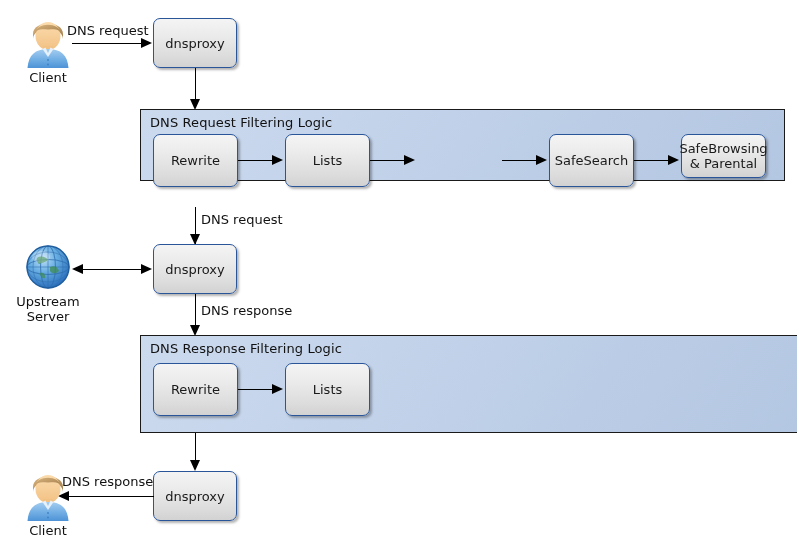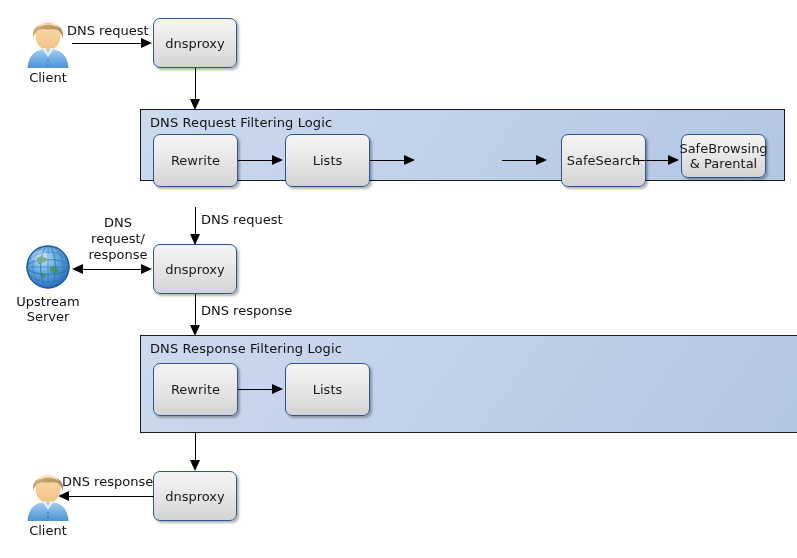--- a/index.html
+++ b/index.html
@@ -181,21 +181,21 @@
 
   <div class="node" style="left:285px; top:134px; width:85px; height:53px;">
     <span>Lists</span>
   </div>
   <div class="line-h" style="left:370px; top:160px; width:38px;"></div>
   <div class="arrow-r" style="left:404px; top:154.5px;"></div>
 
   <div class="line-h" style="left:502px; top:160px; width:38px;"></div>
   <div class="arrow-r" style="left:536px; top:154.5px;"></div>
 
-  <div class="node" style="left:549px; top:134px; width:85px; height:53px;margin-left:12px;">
+  <div class="node" style="left:549px; top:134px; width:85px; height:53px;">
     <span>SafeSearch</span>
   </div>
   <div class="line-h" style="left:634px; top:160px; width:38px;"></div>
   <div class="arrow-r" style="left:668px; top:154.5px;"></div>
 
   <div class="node" style="left:681px; top:134px; width:85px; height:44px;">
     <div>
       <span>SafeBrowsing</span>
       <span>&amp; Parental</span>
     </div>
@@ -230,25 +230,20 @@
       <circle cx="26" cy="26" r="21" fill="none" stroke="#1f5d9e" stroke-width="1.4"></circle>
 
       <ellipse cx="19" cy="16" rx="9" ry="6" fill="#ffffff" opacity="0.22"></ellipse>
     </svg>
   </div>
   <div class="actor-caption" style="left:-2px; top:294px;">
     <div>Upstream</div>
     <div>Server</div>
   </div>
 
-  <div class="edge-label multi" style="left:75px; top:215px; width:86px; text-align:center;">
-    <div>DNS</div>
-    <div>request/</div>
-    <div>response</div>
-  </div>
 
   <div class="line-h" style="left:81px; top:269px; width:64px;"></div>
   <div class="arrow-l" style="left:72px; top:263.5px;"></div>
   <div class="arrow-r" style="left:141px; top:263.5px;"></div>
 
   <div class="node" style="left:153px; top:244px; width:84px; height:50px;">
     <span>dnsproxy</span>
   </div>
 
   <div class="line-v" style="left:195px; top:294px; height:40px;"></div>

